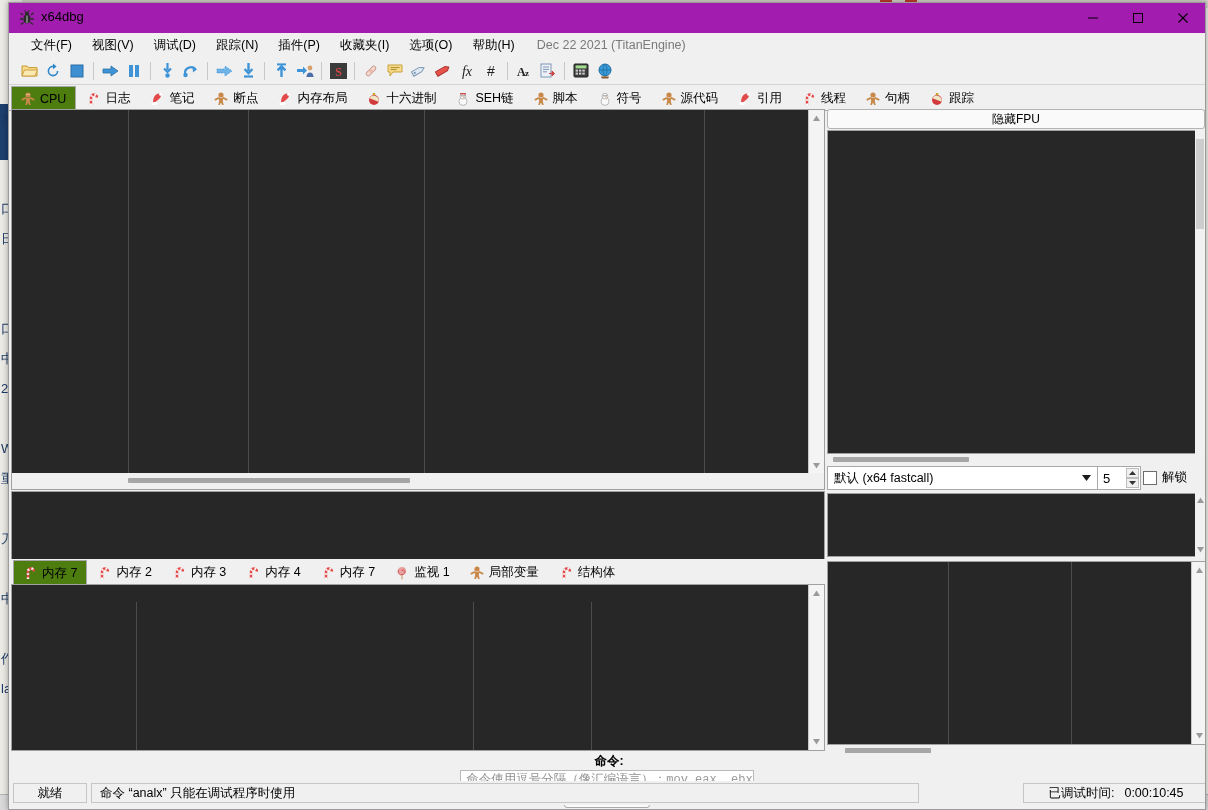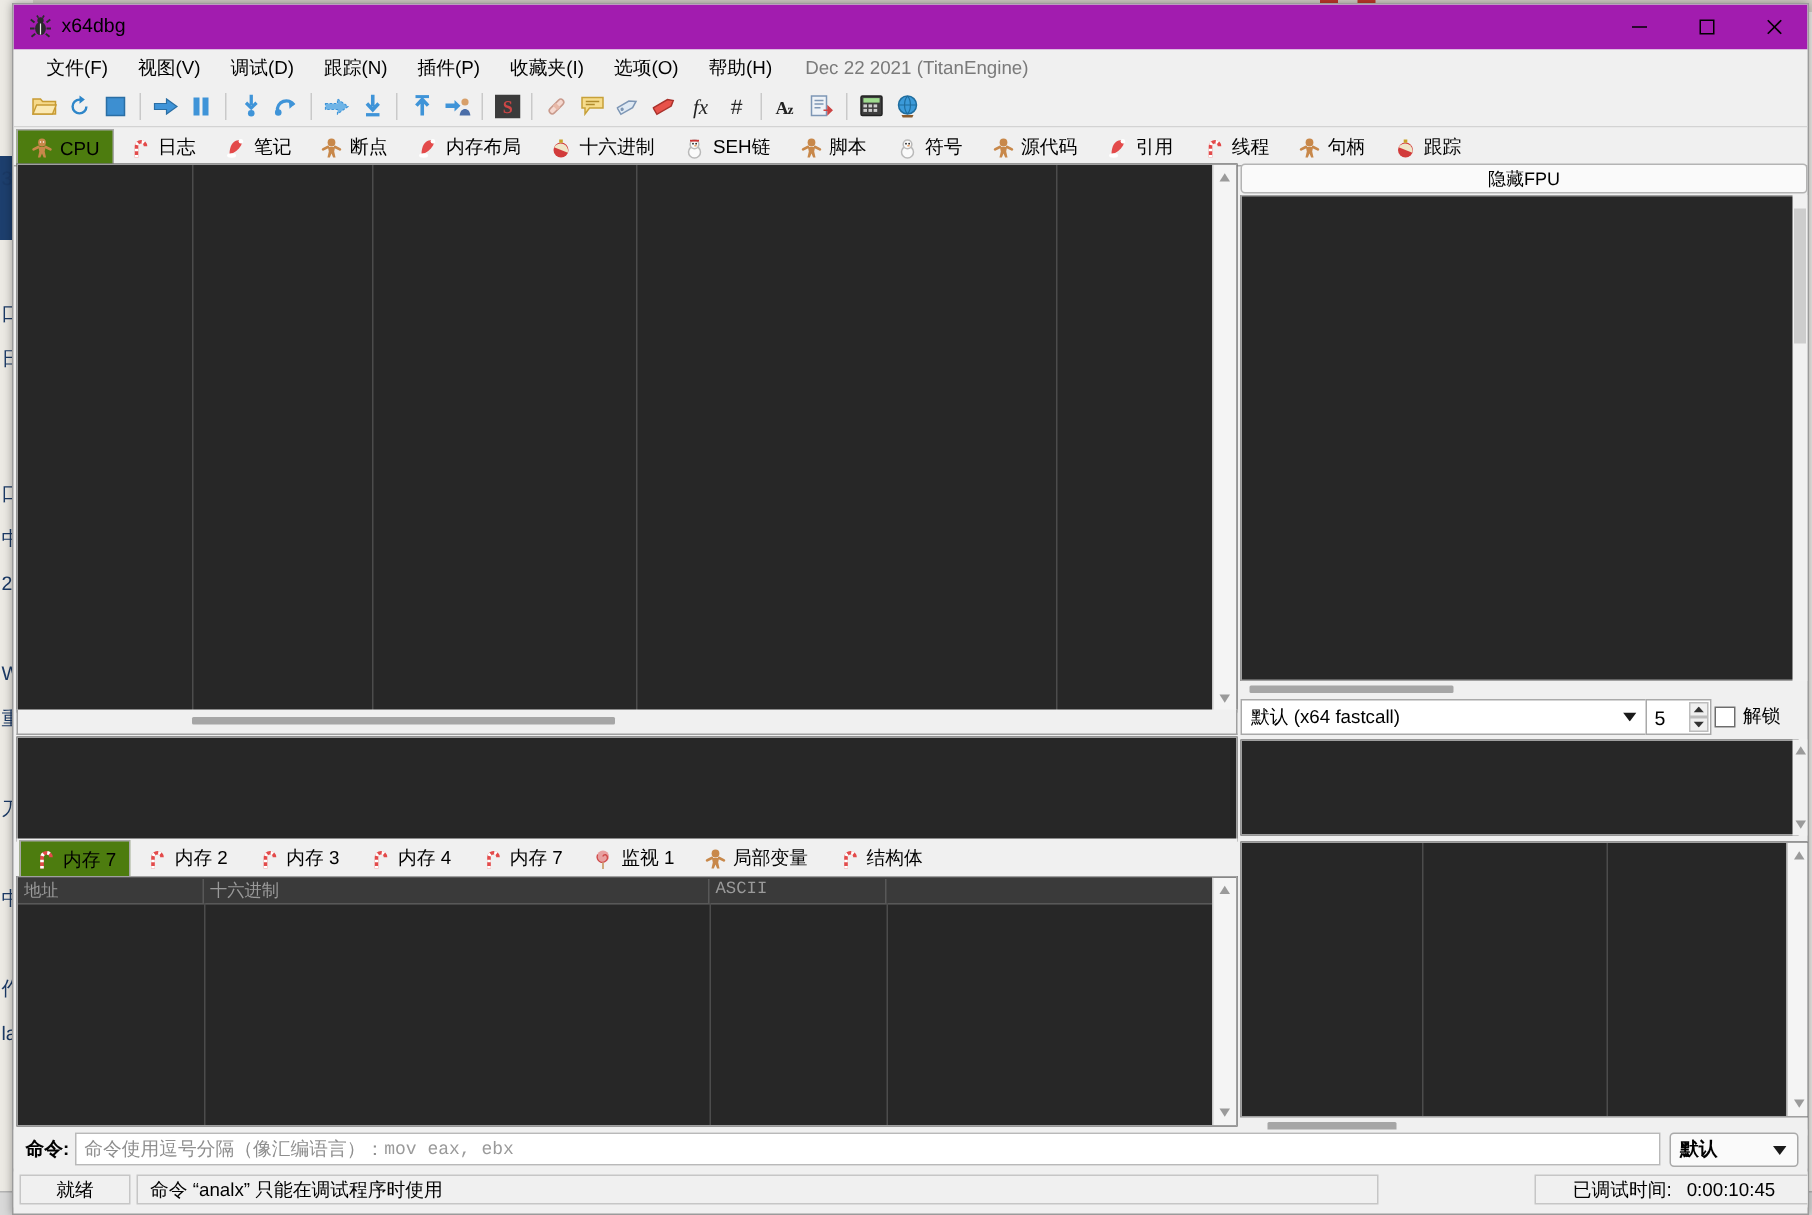--- a/index.html
+++ b/index.html
@@ -114,21 +114,21 @@
     border:1px solid #a0a0a0;}
   #stack-top-sb{position:absolute;left:1186px;top:384px;width:10px;height:64px;background:#f1f1f1;}
   #stack{position:absolute;left:818px;top:452px;width:378px;height:182px;background:#272727;
     border:1px solid #a0a0a0;overflow:hidden;}
   #stack-sb{position:absolute;right:0;top:0;width:14px;bottom:0;background:#f4f4f4;
     border-left:1px solid #c9c9c9;}
   #stack-hsb{position:absolute;left:818px;top:636px;width:378px;height:12px;background:#f0f0f0;}
 
   
   #cmdrow{position:absolute;left:0;top:644px;width:1196px;height:26px;background:#f0f0f0;
-    display:flex;align-items:center;}
+    display:flex;align-items:center;flex-direction:column;}
   #cmd-label{padding:0 4px 0 8px;font-size:12.5px;font-weight:bold;}
   #cmd-input{flex:1;height:20px;background:#fff;border:1px solid #b9b9b9;
     display:flex;align-items:center;padding-left:5px;color:#8e8e8e;font-size:12.5px;}
   #cmd-input .mono{font-family:"Liberation Mono","DejaVu Sans Mono",monospace;
     font-size:12px;color:#9a9a9a;}
   #cmd-combo{width:78px;height:21px;margin:0 6px;background:#fafafa;border:1px solid #a9a9a9;
     border-radius:3px;display:flex;align-items:center;padding-left:6px;font-size:12.5px;
     position:relative;font-weight:bold;}
   #cmd-combo .arw{position:absolute;right:7px;top:8px;}
 
@@ -575,26 +575,20 @@
       <div class="tab">
         <span class="ic"><svg width="14" height="14" viewBox="0 0 14 14">
               <path d="M5 13V5.5A3 3 0 0 1 11 5.5" stroke="#e34a4a" stroke-width="2.4" fill="none"></path>
               <path d="M5 13V5.5A3 3 0 0 1 11 5.5" stroke="#fff" stroke-width="2.4" fill="none" stroke-dasharray="1.6 2.6"></path>
             </svg></span>
         <span>结构体</span>
       </div>
     </div>
 
     <div id="dump">
-      <div id="dump-head">
-        <div class="dh" style="left:0;width:124px">地址</div>
-        <div class="dh" style="left:124px;width:337px">十六进制</div>
-        <div class="dh" style="left:461px;width:118px">ASCII</div>
-        <div class="dh" style="left:579px;width:216px;border-right:none"></div>
-      </div>
       <div class="vdiv" style="left:124px;top:17px"></div>
       <div class="vdiv" style="left:461px;top:17px"></div>
       <div class="vdiv" style="left:579px;top:17px"></div>
       <div id="dump-sb">
         <svg class="sb-arrow" style="top:4px" viewBox="0 0 9 9">
             <path d="M4.5 1.5L8 7H1z" fill="#9a9a9a"></path>
           </svg>
         <svg class="sb-arrow" style="bottom:4px" viewBox="0 0 9 9">
             <path d="M4.5 7.5L1 2h7z" fill="#9a9a9a"></path>
           </svg>

